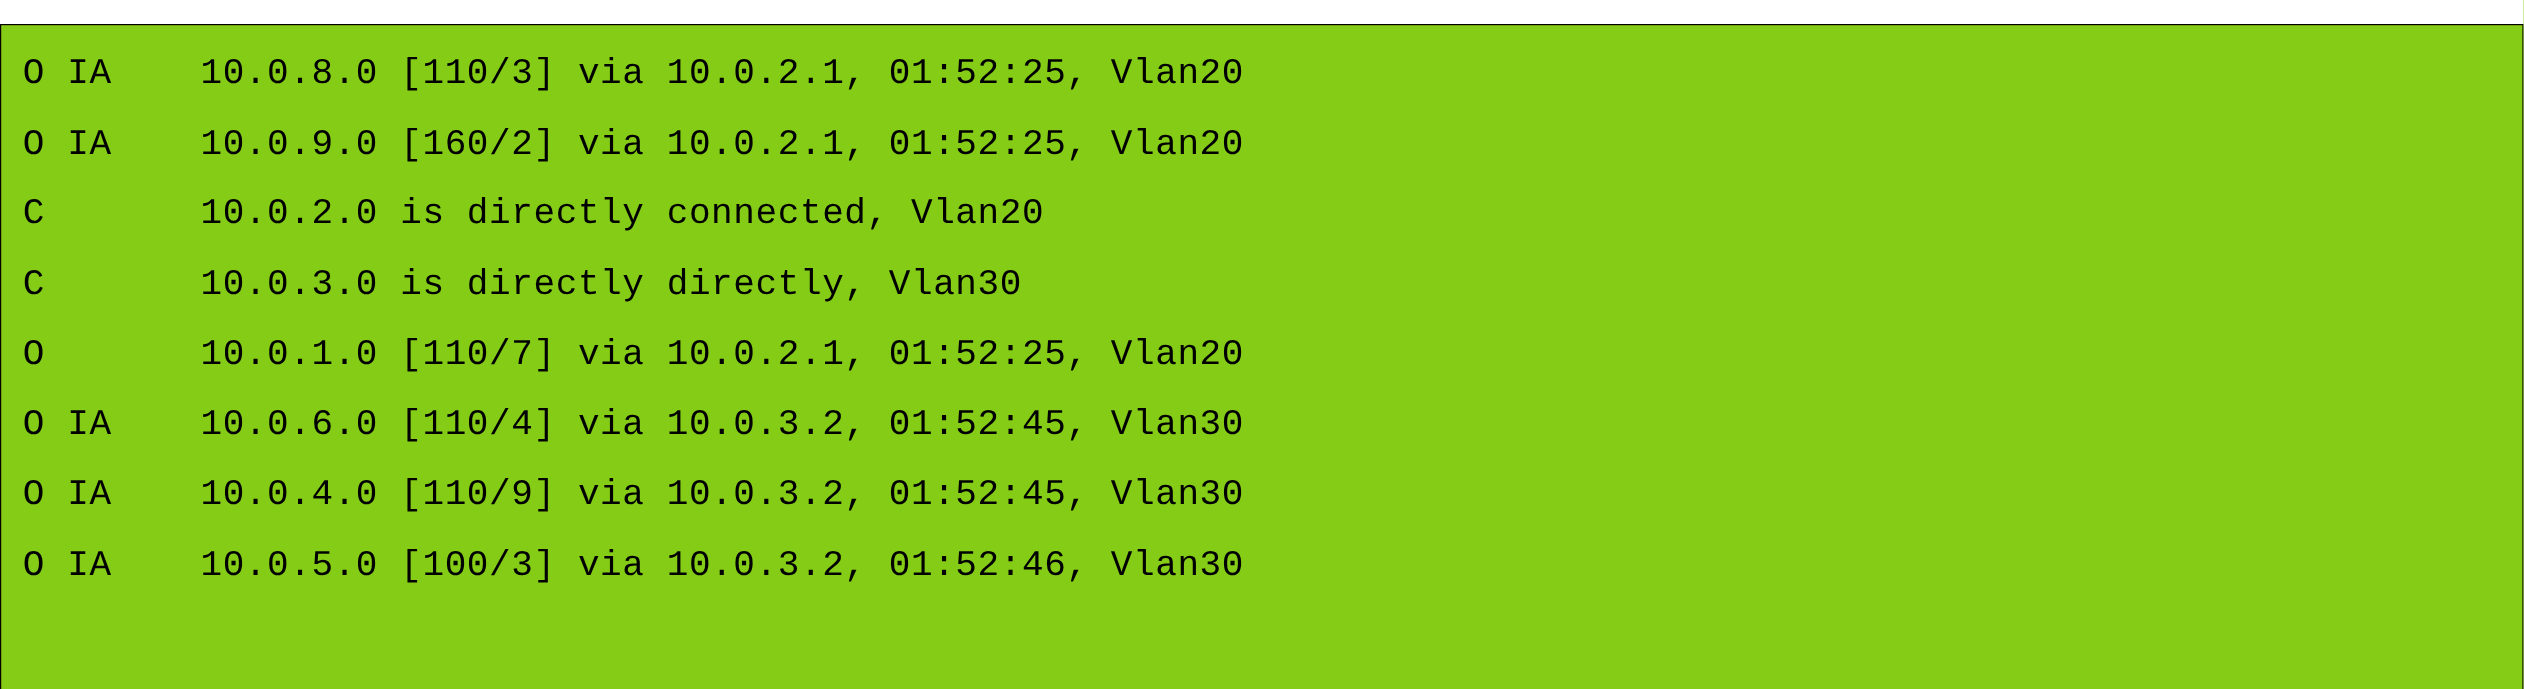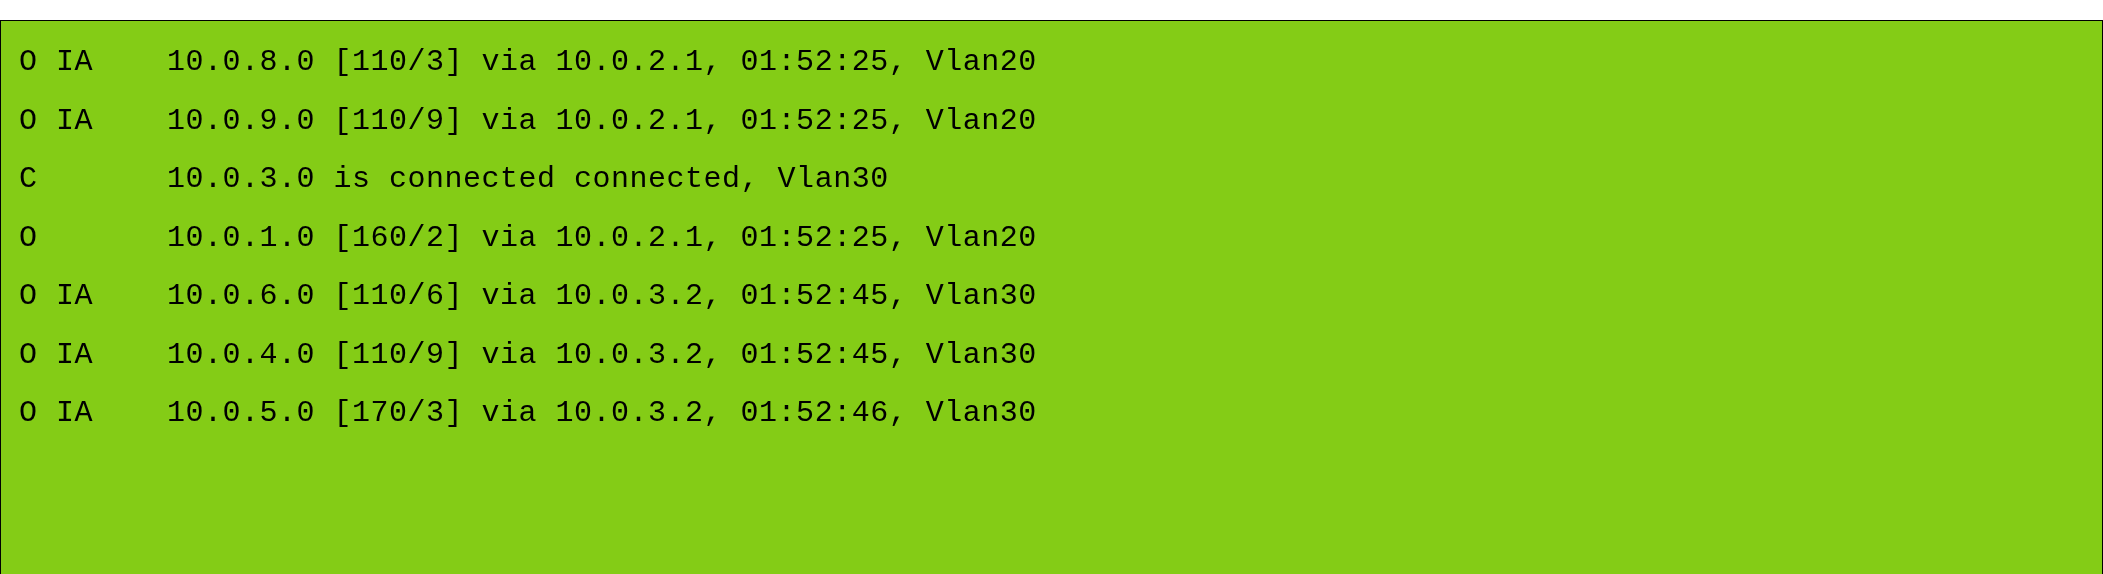--- a/index.html
+++ b/index.html
@@ -27,19 +27,20 @@
       white-space: pre;
       color: #000000;
       letter-spacing: 0.5px;
     }
   </style>
 </head>
 <body>
 
 <div class="routing-table-container">
   <div class="route-entry">O IA    10.0.8.0 [110/3] via 10.0.2.1, 01:52:25, Vlan20</div>
-  <div class="route-entry">O IA    10.0.9.0 [110/9] via 10.0.2.1, 01:52:25, Vlan20</div>
-  <div class="route-entry">C       10.0.3.0 is connected connected, Vlan30</div>
-  <div class="route-entry">O       10.0.1.0 [160/2] via 10.0.2.1, 01:52:25, Vlan20</div>
-  <div class="route-entry">O IA    10.0.6.0 [110/6] via 10.0.3.2, 01:52:45, Vlan30</div>
+  <div class="route-entry">O IA    10.0.9.0 [160/2] via 10.0.2.1, 01:52:25, Vlan20</div>
+  <div class="route-entry">C       10.0.2.0 is directly connected, Vlan20</div>
+  <div class="route-entry">C       10.0.3.0 is directly directly, Vlan30</div>
+  <div class="route-entry">O       10.0.1.0 [110/7] via 10.0.2.1, 01:52:25, Vlan20</div>
+  <div class="route-entry">O IA    10.0.6.0 [110/4] via 10.0.3.2, 01:52:45, Vlan30</div>
   <div class="route-entry">O IA    10.0.4.0 [110/9] via 10.0.3.2, 01:52:45, Vlan30</div>
-  <div class="route-entry">O IA    10.0.5.0 [170/3] via 10.0.3.2, 01:52:46, Vlan30</div>
+  <div class="route-entry">O IA    10.0.5.0 [100/3] via 10.0.3.2, 01:52:46, Vlan30</div>
 </div>
 
 </body></html>

